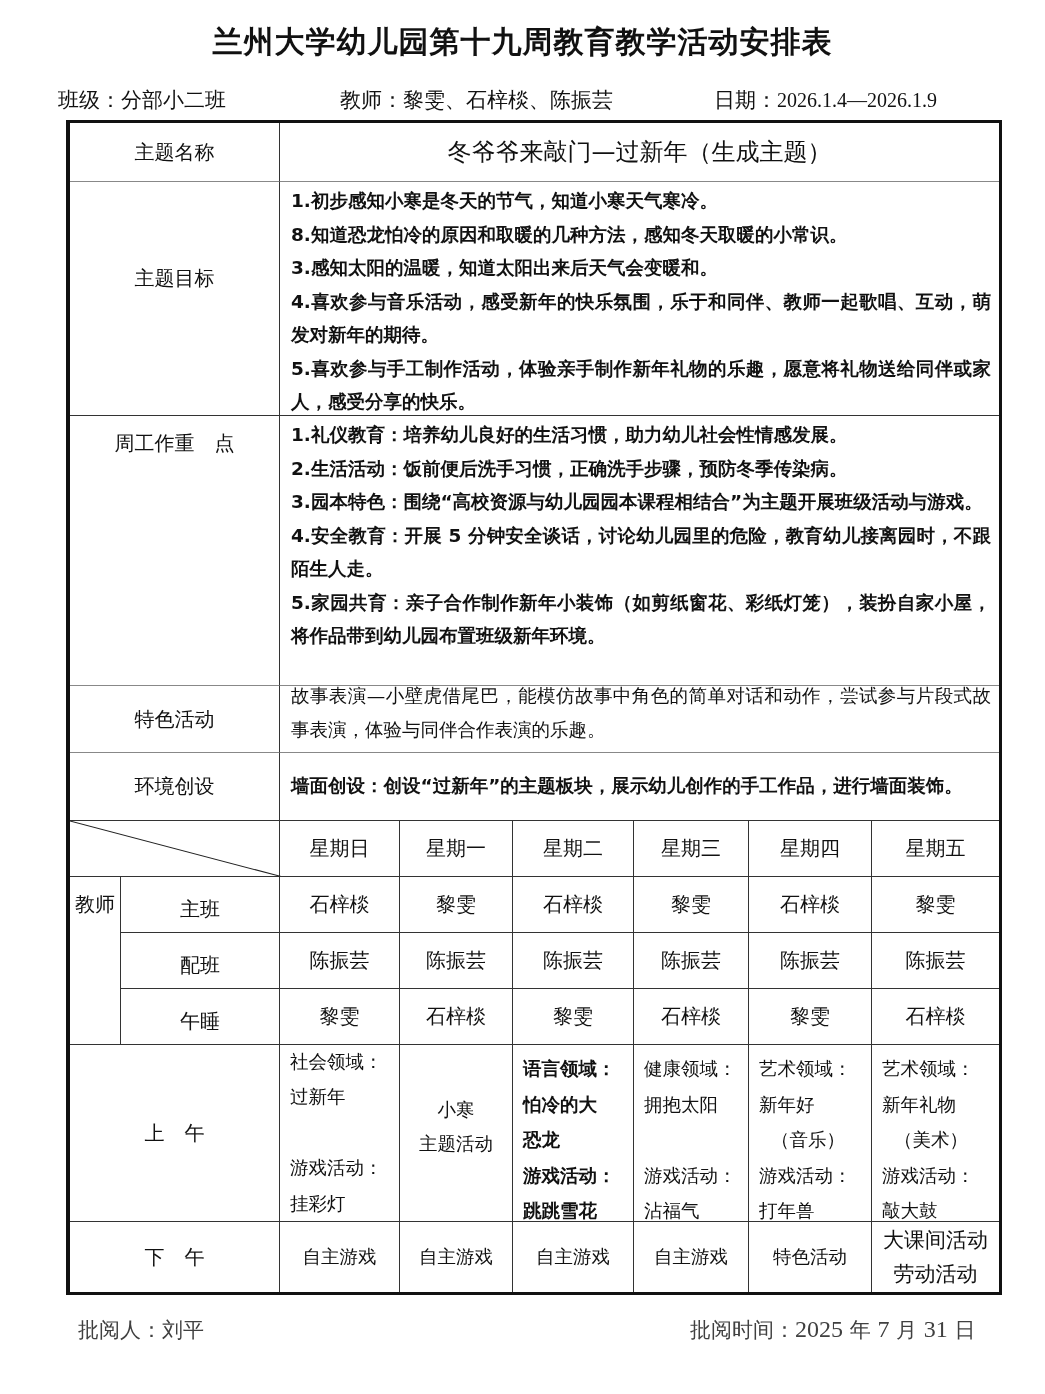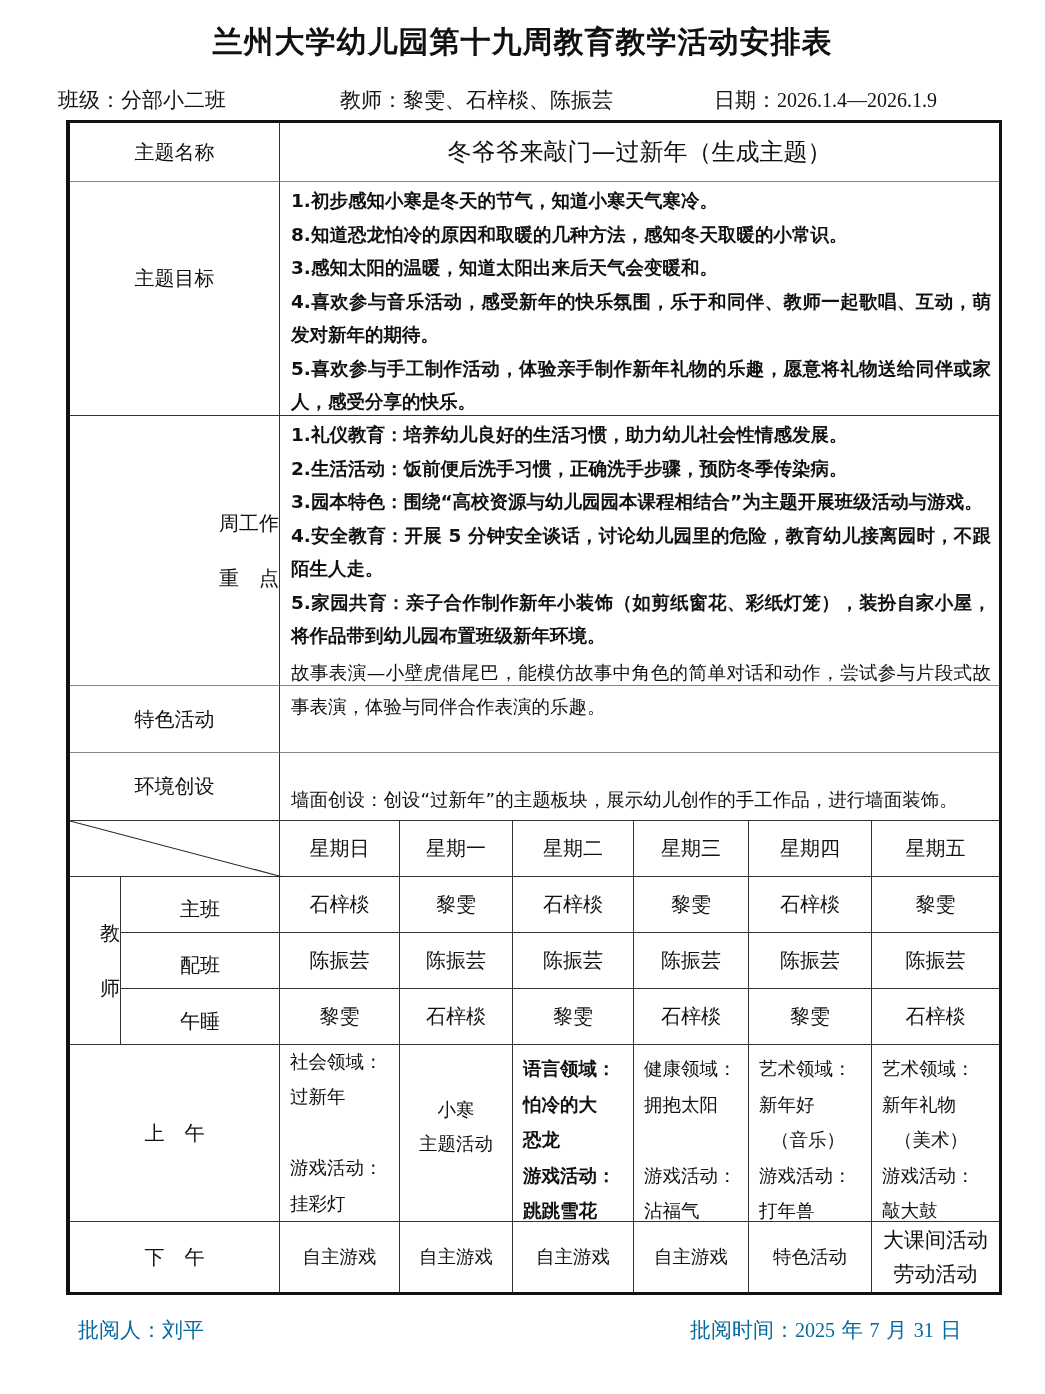--- a/index.html
+++ b/index.html
@@ -19,31 +19,31 @@
     display: flex; align-items: center; justify-content: center; font-size: 20px;
     color: #111; text-align: center; }
   .c.grayb { border-bottom-color: #888; }
   .c.noR { border-right: none; }
   .c.noB { border-bottom: none; }
   .txt { position: absolute; font-size: 18.5px; line-height: 33.5px; color: #111;
     padding: 2px 8px 0 11px; text-align: justify; }
   .txt p { margin: 0; font-weight: bold; }
   .theme-name { font-size: 24px; }
 
-  .vlabel { display: flex; flex-direction: column; align-items: flex-end; justify-content: center; line-height: 55px; }
+  .vlabel { display: flex; flex-direction: row; align-items: flex-start; justify-content: center; line-height: 55px; }
   .stack { display: flex; flex-direction: column; align-items: center; justify-content: center; line-height: 28px; }
 
   .am { position: absolute; font-size: 18.5px; line-height: 35.5px; padding: 6px 0 0 10px; text-align: left; white-space: nowrap; }
   .am span { display: block; }
   .am .indent { padding-left: 12px; }
 
   .diag { position: absolute; left: 0; top: 700px; width: 213px; height: 56px; }
 
-  .footer { position: absolute; top: 1316px; font-size: 21px; color: #0369a1; white-space: nowrap; }
-  .footer .num { font-family: "Liberation Serif", "DejaVu Serif", serif; font-size: 20px; }
+  .footer { position: absolute; top: 1316px; font-size: 21px; color: #404040; white-space: nowrap; }
+  .footer .num { font-family: "Liberation Serif", "DejaVu Serif", serif; font-size: 24px; }
 </style>
 </head>
 <body>
 
 <div class="title">兰州大学幼儿园第十九周教育教学活动安排表</div>
 
 <div class="meta" style="left:58px;">
   <span>班级：</span><span>分部小二班</span>
 </div>
 <div class="meta" style="left:340px;">
@@ -84,27 +84,27 @@
     <p>2.生活活动：饭前便后洗手习惯，正确洗手步骤，预防冬季传染病。</p>
     <p>3.园本特色：围绕“高校资源与幼儿园园本课程相结合”为主题开展班级活动与游戏。</p>
     <p>4.安全教育：开展 5 分钟安全谈话，讨论幼儿园里的危险，教育幼儿接离园时，不跟陌生人走。</p>
     <p>5.家园共育：亲子合作制作新年小装饰（如剪纸窗花、彩纸灯笼），装扮自家小屋，将作品带到幼儿园布置班级新年环境。</p>
   </div>
 
   <div class="c grayb" style="left:0;top:563px;width:210px;height:67px;">
       <span>特色活动</span>
     </div>
   <div class="c grayb noR" style="left:210px;top:563px;width:719px;height:67px;"></div>
-  <div class="txt" style="left:210px;top:531px;width:719px;">故事表演—小壁虎借尾巴，能模仿故事中角色的简单对话和动作，尝试参与片段式故事表演，体验与同伴合作表演的乐趣。</div>
+  <div class="txt" style="left:210px;top:554px;width:719px;">故事表演—小壁虎借尾巴，能模仿故事中角色的简单对话和动作，尝试参与片段式故事表演，体验与同伴合作表演的乐趣。</div>
 
   <div class="c" style="left:0;top:630px;width:210px;height:68px;">
       <span>环境创设</span>
     </div>
   <div class="c noR" style="left:210px;top:630px;width:719px;height:68px;"></div>
-  <div class="txt" style="left:210px;top:658px;width:719px;">墙面创设：创设“过新年”的主题板块，展示幼儿创作的手工作品，进行墙面装饰。</div>
+  <div class="txt" style="left:210px;top:644px;width:719px;font-weight:bold;">墙面创设：创设“过新年”的主题板块，展示幼儿创作的手工作品，进行墙面装饰。</div>
 
   <div class="c" style="left:0;top:698px;width:210px;height:56px;"></div>
   <svg class="diag" style="top:698px;" viewBox="0 0 210 56" preserveAspectRatio="none">
     <line x1="0" y1="0" x2="210" y2="56" stroke="#222" stroke-width="1"></line>
   </svg>
 
   <div id="day-header-row"></div>
 
   <div class="c vlabel" style="left:0;top:754px;width:51px;height:168px;">
     <span>教</span>

